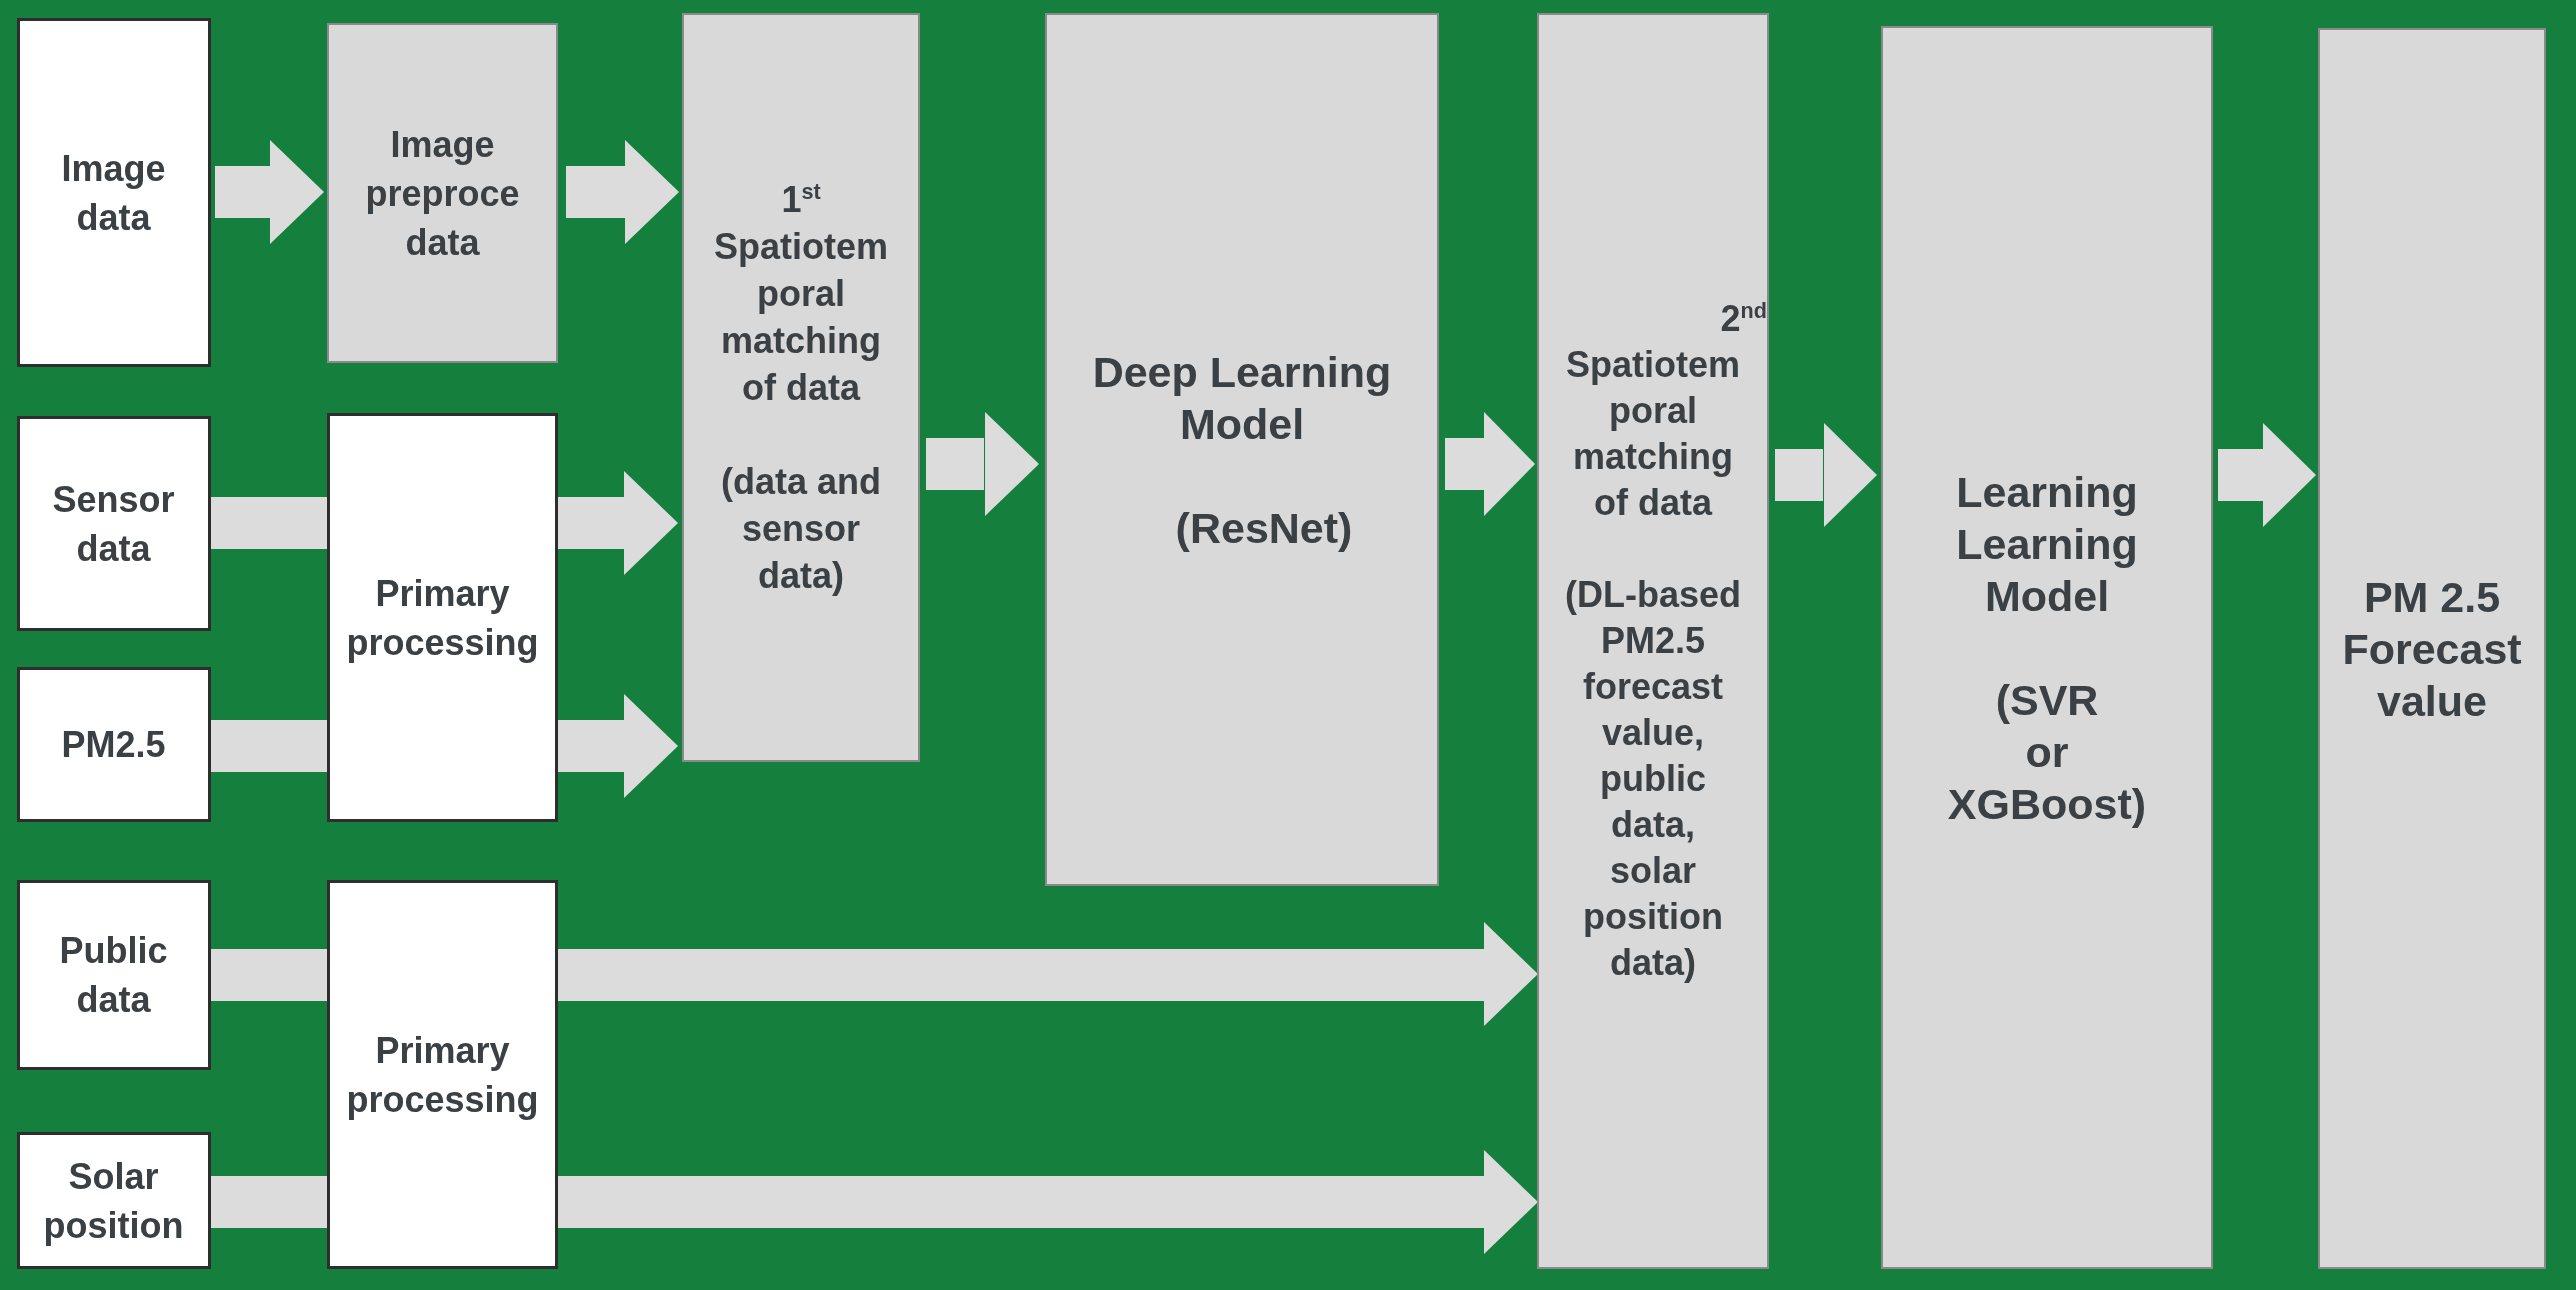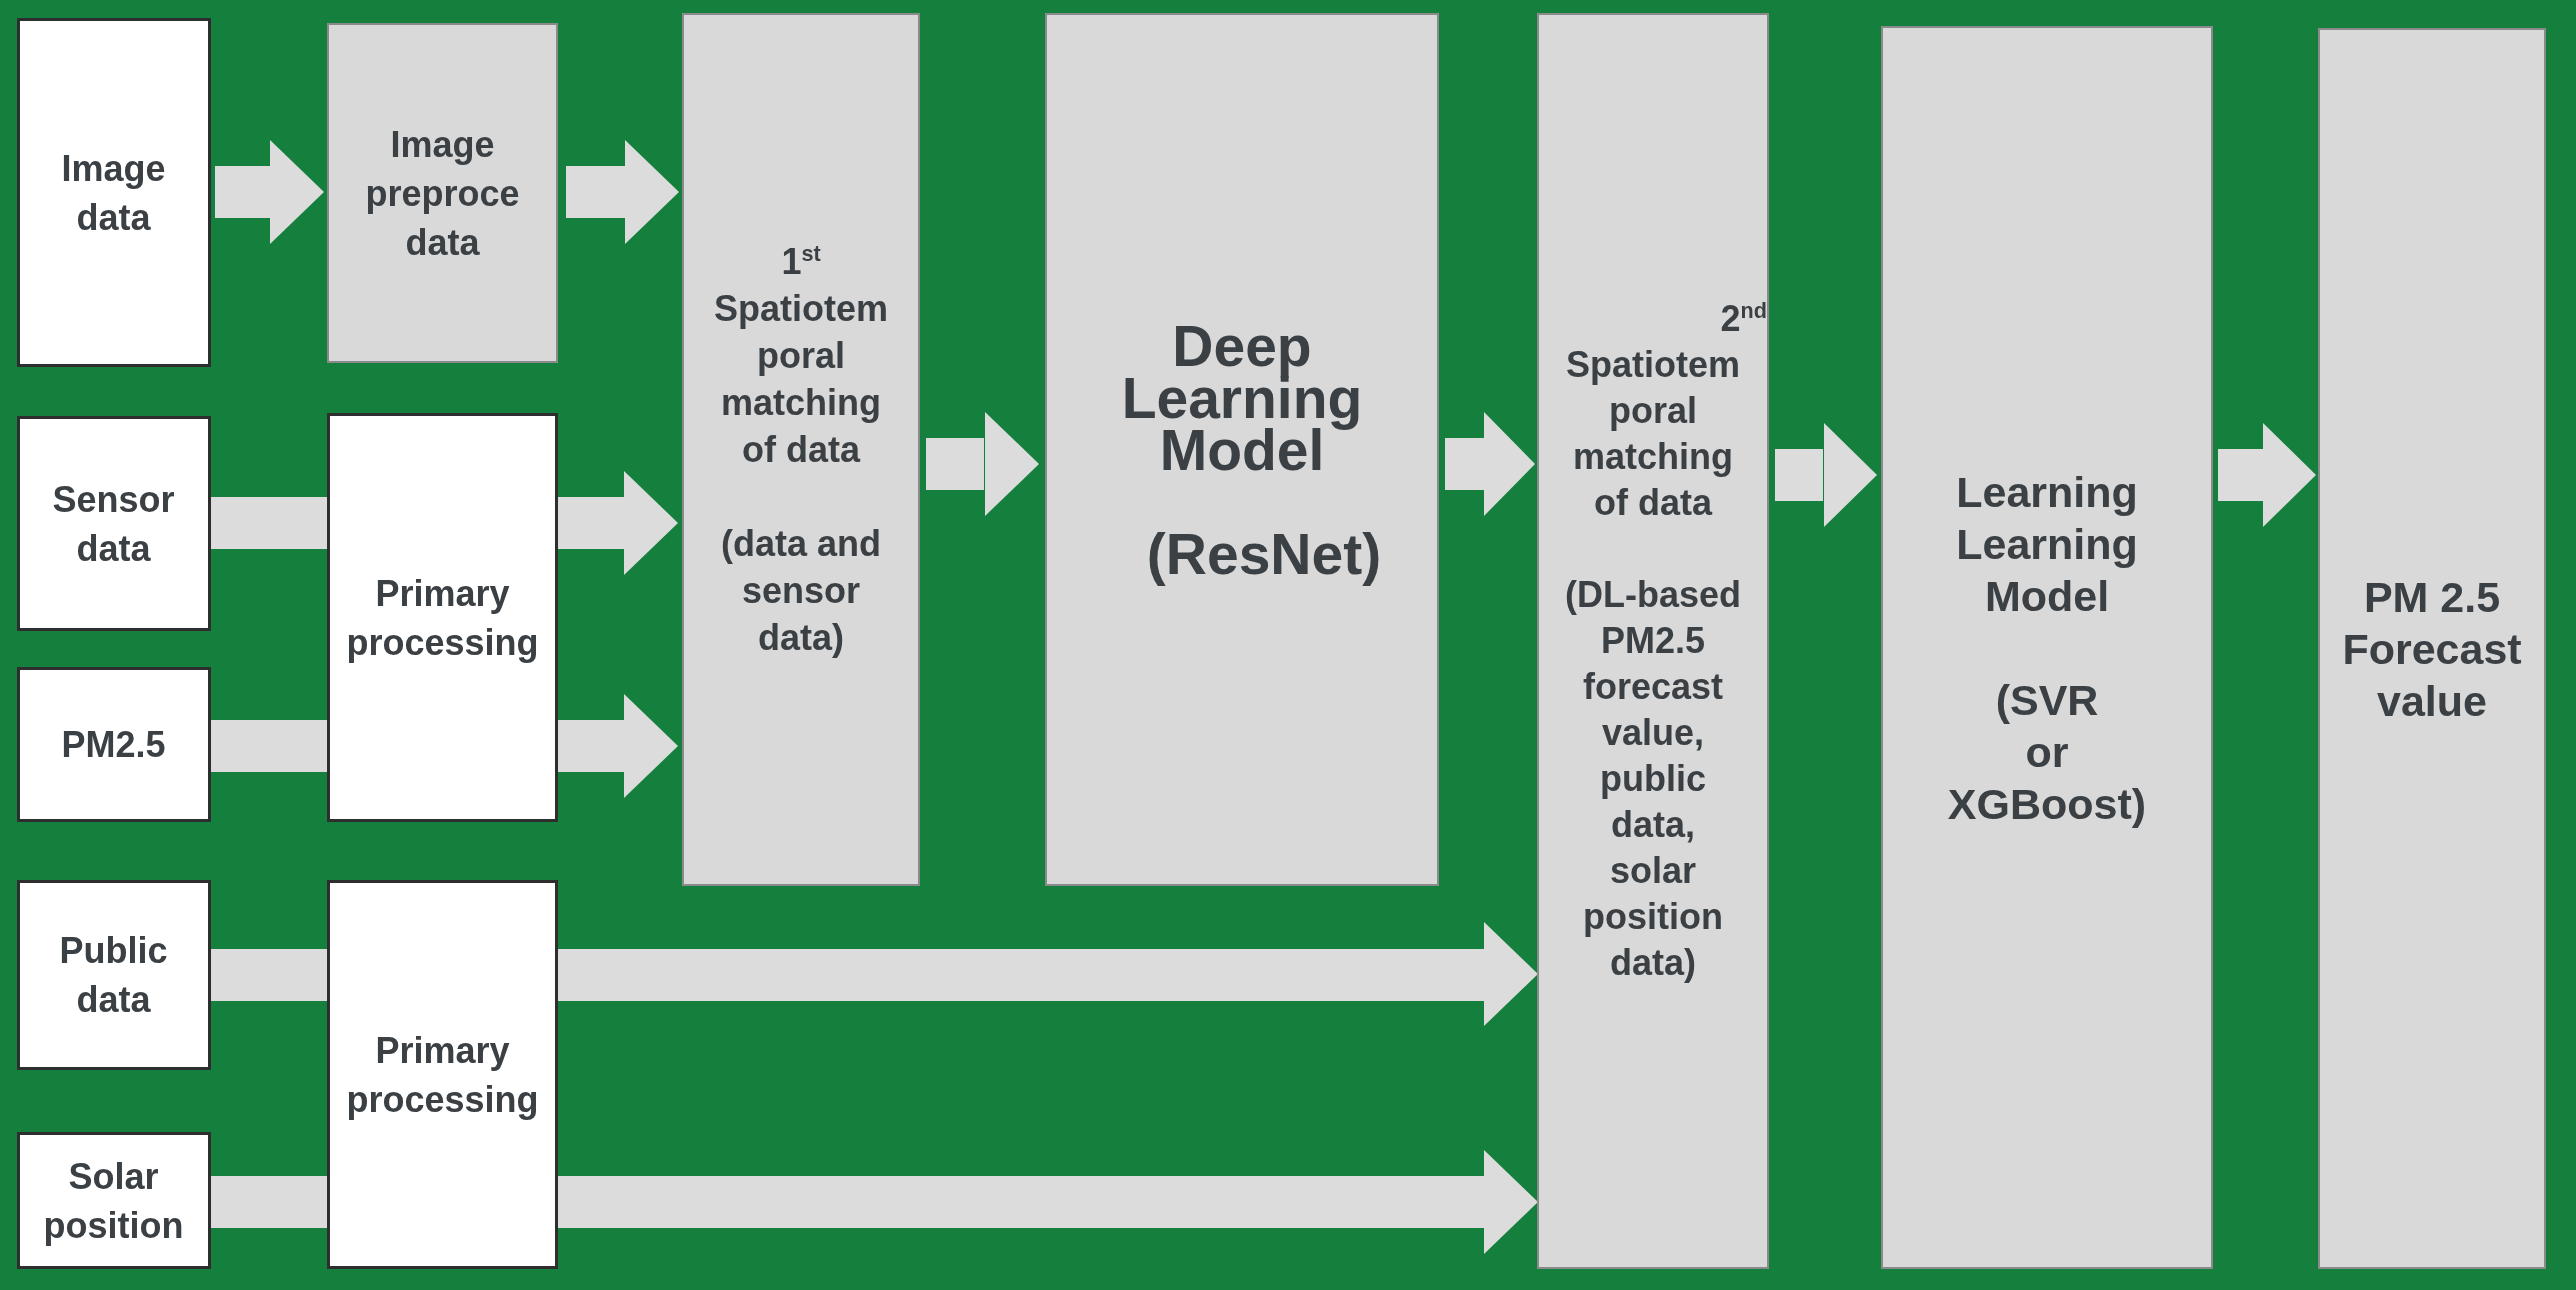--- a/index.html
+++ b/index.html
@@ -109,34 +109,34 @@
         <div class="ln" style="min-height: 49px;">Primary</div>
         <div class="ln" style="min-height: 49px;">processing</div>
       </div>
     </div>
     <div class="box" style="left: 327px; top: 880px; width: 231px; height: 389px; font-size: 36px; line-height: 49px; color: rgb(59, 64, 69); background: rgb(255, 255, 255); border: 3.2px solid rgb(46, 46, 46);">
       <div class="label">
         <div class="ln" style="min-height: 49px;">Primary</div>
         <div class="ln" style="min-height: 49px;">processing</div>
       </div>
     </div>
-    <div class="box" style="left: 682px; top: 13.4px; width: 238px; height: 873px; font-size: 36px; line-height: 47px; color: rgb(59, 64, 69); background: rgb(217, 217, 217); border: 2.4px solid rgb(138, 138, 138);">
+    <div class="box" style="left: 682px; top: 13.4px; width: 238px; height: 749px; font-size: 36px; line-height: 47px; color: rgb(59, 64, 69); background: rgb(217, 217, 217); border: 2.4px solid rgb(138, 138, 138);">
       <div class="label">
         <div class="ln" style="min-height: 47px;"><span>1</span><sup>st</sup></div>
         <div class="ln" style="min-height: 47px;">Spatiotem</div>
         <div class="ln" style="min-height: 47px;">poral</div>
         <div class="ln" style="min-height: 47px;">matching</div>
         <div class="ln" style="min-height: 47px;">of data</div>
         <div class="ln" style="min-height: 47px;">&nbsp;</div>
         <div class="ln" style="min-height: 47px;">(data and</div>
         <div class="ln" style="min-height: 47px;">sensor</div>
         <div class="ln" style="min-height: 47px;">data)</div>
       </div>
     </div>
-    <div class="box" style="left: 1045px; top: 13.4px; width: 394px; height: 873px; font-size: 57px; line-height: 52px; color: rgb(59, 64, 69); background: rgb(217, 217, 217); border: 2.4px solid rgb(138, 138, 138);">
+    <div class="box" style="left: 1045px; top: 13.4px; width: 394px; height: 873px; font-size: 43px; line-height: 52px; color: rgb(59, 64, 69); background: rgb(217, 217, 217); border: 2.4px solid rgb(138, 138, 138);">
       <div class="label">
         <div class="ln" style="min-height: 52px;">Deep Learning</div>
         <div class="ln" style="min-height: 52px;">Model</div>
         <div class="ln" style="min-height: 52px;">&nbsp;</div>
         <div class="ln" style="min-height: 52px; padding-left: 44px;">(ResNet)</div>
       </div>
     </div>
     <div class="box" style="left: 1537px; top: 12.6px; width: 232px; height: 1256px; font-size: 36px; line-height: 46px; color: rgb(59, 64, 69); background: rgb(217, 217, 217); border: 2.4px solid rgb(138, 138, 138);">
       <div class="label">
         <div class="ln" style="min-height: 46px; text-align: right;"><span>2</span><sup>nd</sup></div>

